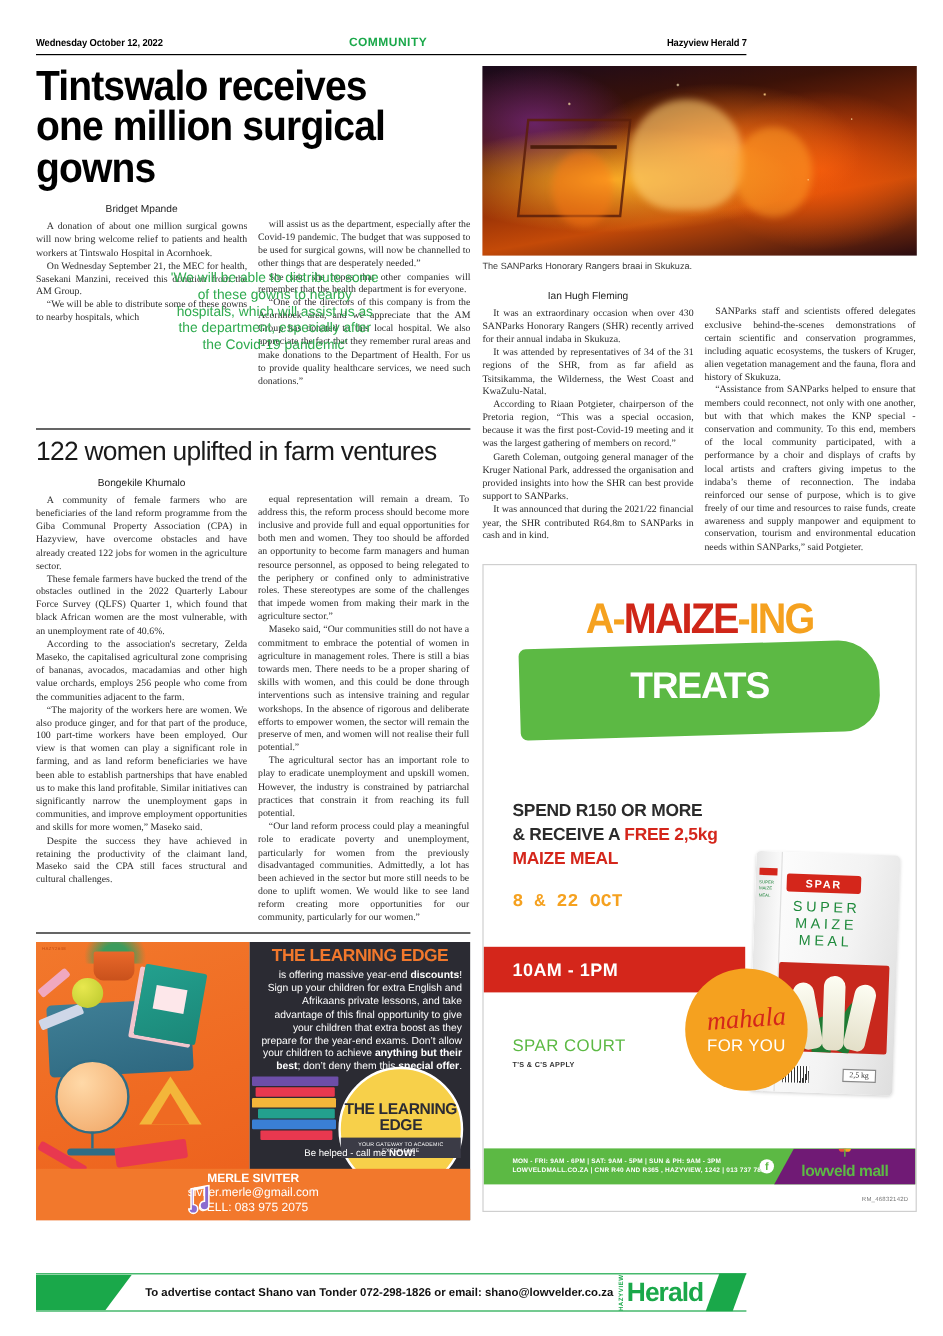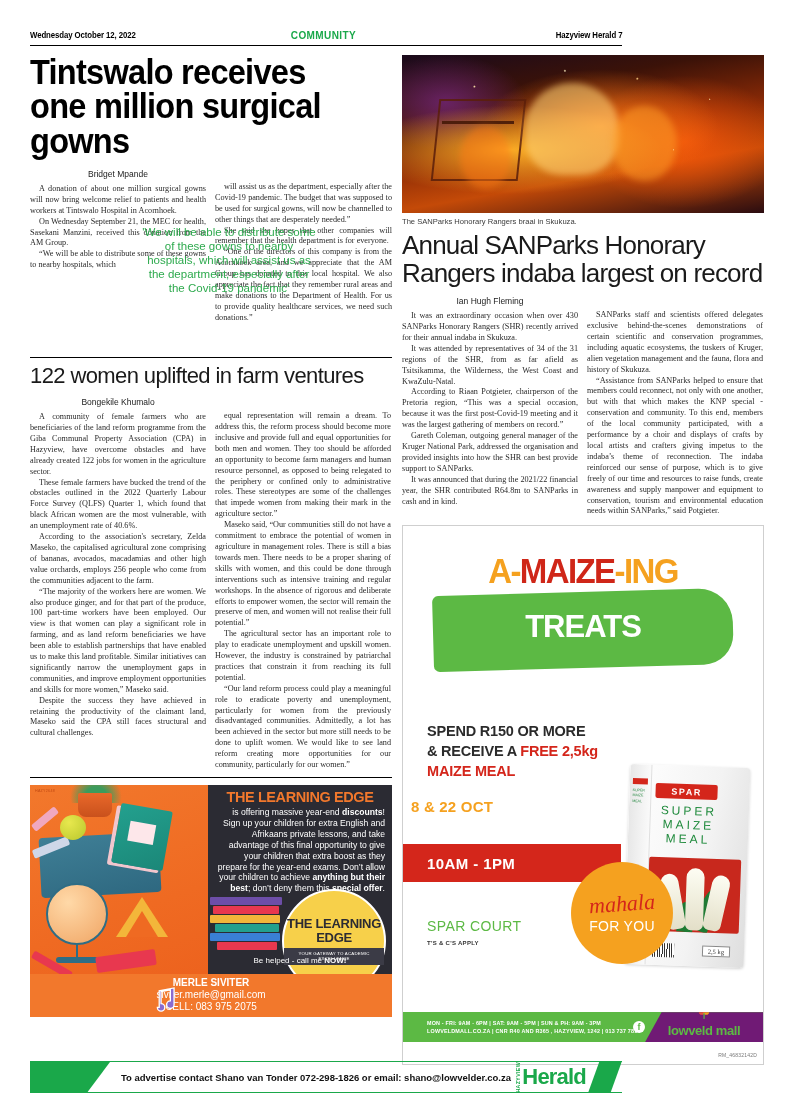--- a/index.html
+++ b/index.html
@@ -259,22 +259,22 @@
     font-family: "Liberation Sans", sans-serif; font-weight: 700;
     font-size: 31px; letter-spacing: -1px;
   }
   .spar-offer {
     position: absolute; left: 24px; top: 196px; width: 230px;
     font-family: "Liberation Sans", sans-serif; font-weight: 700;
     font-size: 14.5px; line-height: 1.36; color: #2b2b2b; letter-spacing: -0.2px;
   }
   .spar-offer .red { color: #d4261b; }
   .spar-dates {
-    position: absolute; left: 8px; top: 272px;
-    font-family: Liberation Sans, sans-serif; font-weight: 700;
+    position: absolute; left: 24px; top: 272px;
+    font-family: Liberation Mono, monospace; font-weight: 700;
     font-size: 15px; color: #f5a11f; letter-spacing: 0.2px;
   }
   .spar-timebar {
     position: absolute; left: 0; top: 318px; width: 218px; height: 38px;
     background: #d4261b;
     display: flex; align-items: center; padding-left: 24px;
   }
   .spar-timebar span {
     font-family: "Liberation Sans", sans-serif; font-weight: 700;
     color: #fff; font-size: 15px; letter-spacing: 0.4px;
@@ -459,21 +459,20 @@
       <div class="photo">
         <div class="struct"></div>
         <div class="struct2"></div>
         <div class="flame f1"></div>
         <div class="flame f2"></div>
         <div class="flame f3"></div>
         <div class="sparks"></div>
       </div>
       <div class="caption">The SANParks Honorary Rangers braai in Skukuza.</div>
 
-      <div class="headline-2">Annual SANParks Honorary Rangers indaba largest on record</div>
 
       <div class="s3-cols">
         <div class="s3-c">
           <div class="byline">Ian Hugh Fleming</div>
           <div class="body-text">
             <p>It was an extraordinary occasion when over 430 SANParks Honorary Rangers (SHR) recently arrived for their annual indaba in Skukuza.</p>
             <p>It was attended by representatives of 34 of the 31 regions of the SHR, from as far afield as Tsitsikamma, the Wilderness, the West Coast and KwaZulu-Natal.</p>
             <p>According to Riaan Potgieter, chairperson of the Pretoria region, “This was a special occasion, because it was the first post-Covid-19 meeting and it was the largest gathering of members on record.”</p>
             <p>Gareth Coleman, outgoing general manager of the Kruger National Park, addressed the organisation and provided insights into how the SHR can best provide support to SANParks.</p>
             <p>It was announced that during the 2021/22 financial year, the SHR contributed R64.8m to SANParks in cash and in kind.</p>

